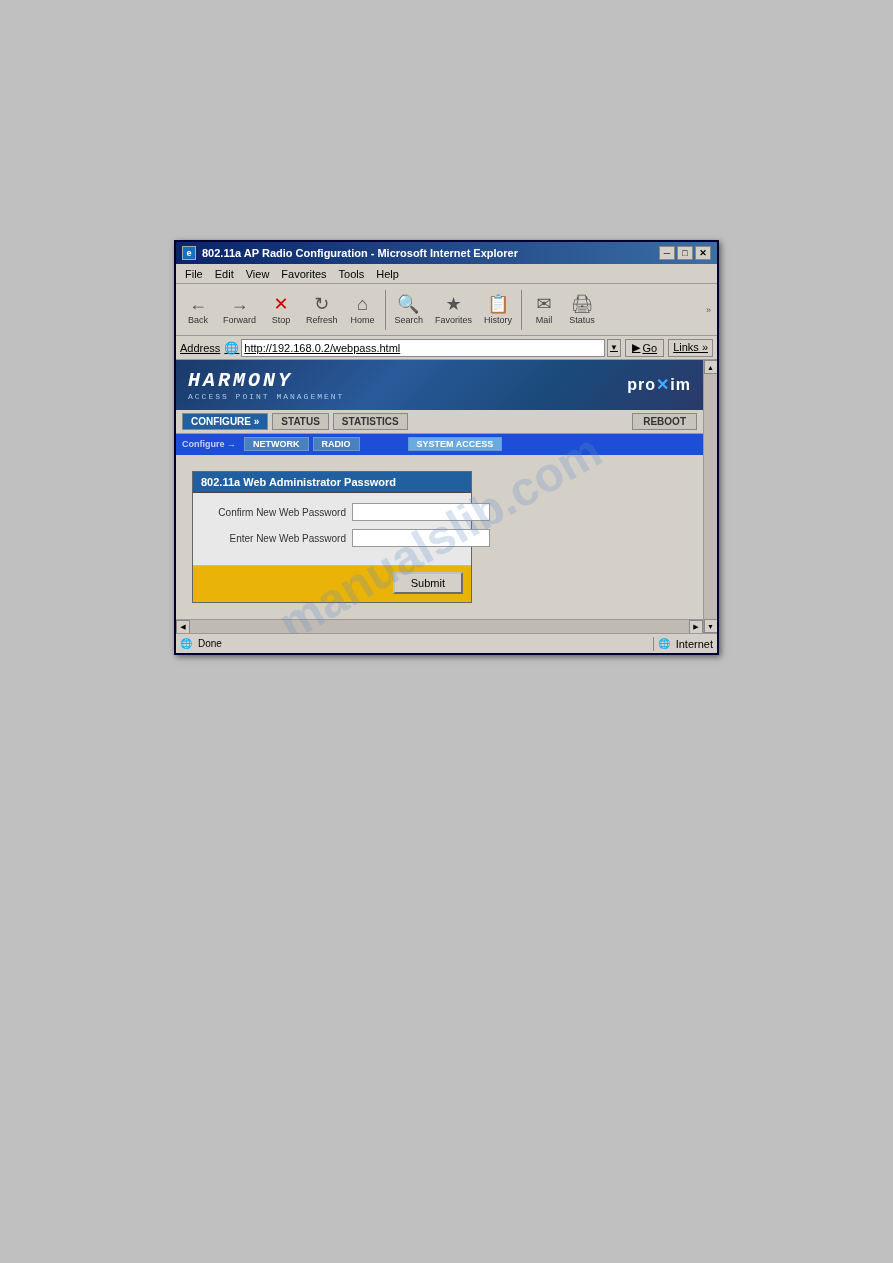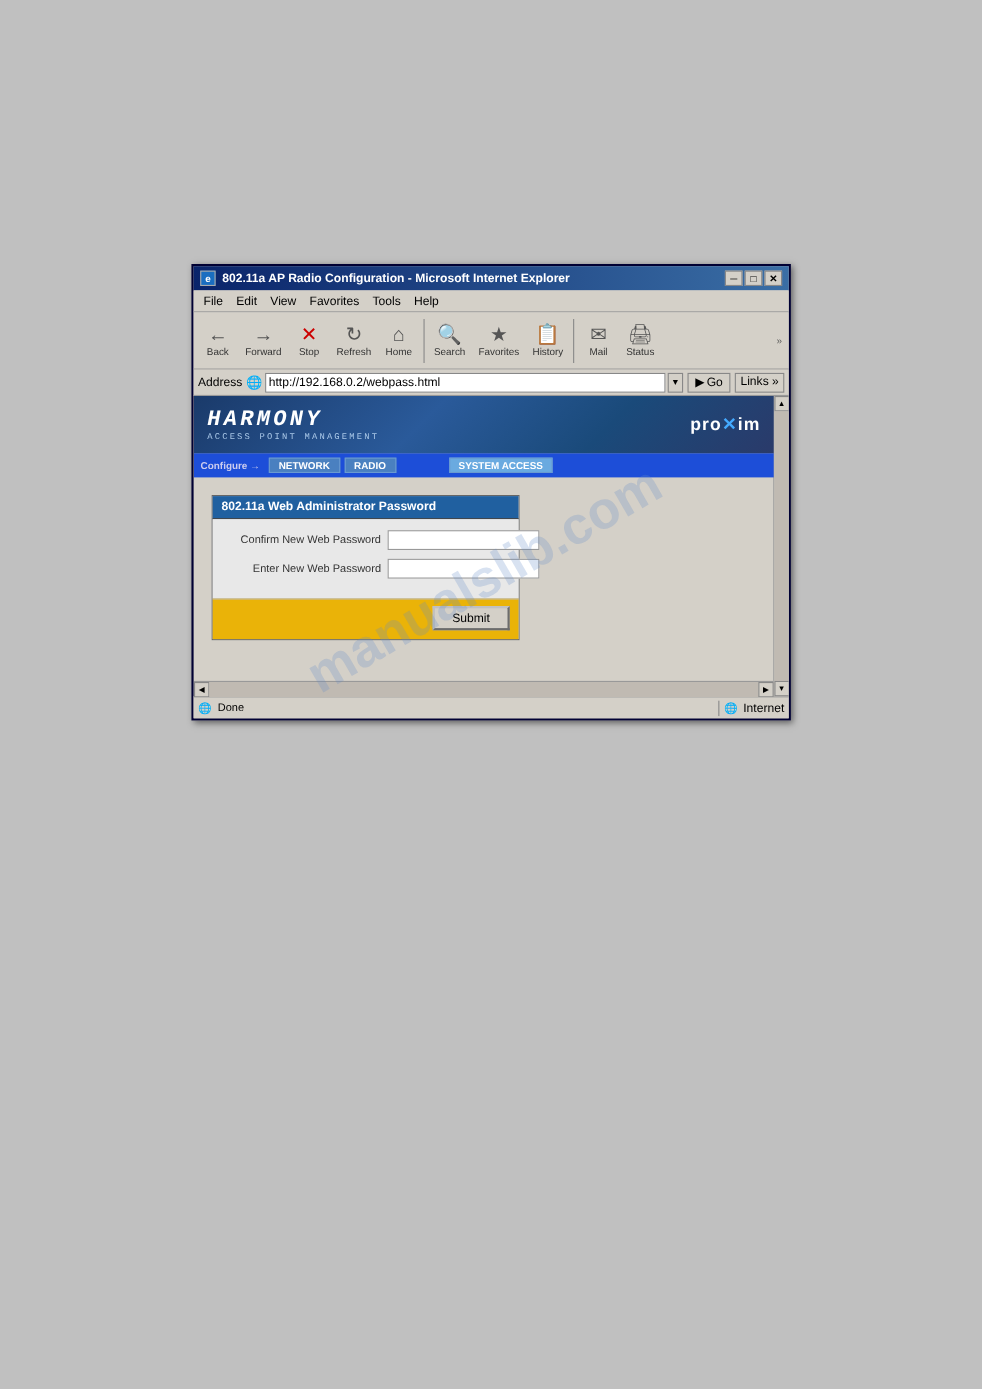--- a/index.html
+++ b/index.html
@@ -125,20 +125,21 @@
     }
     
     .address-bar {
       background: #d4d0c8;
       display: flex;
       align-items: center;
       padding: 2px 4px;
       gap: 4px;
       height: 24px;
       border-bottom: 1px solid #999;
+      text-decoration: underline;
     }
     .address-label {
       font-size: 11px;
       color: #000;
       white-space: nowrap;
     }
     .address-input-wrap {
       flex: 1;
       display: flex;
       align-items: center;
@@ -538,20 +539,26 @@
       <div class="proxim-header">
         <div class="harmony-text">
           <span class="harmony-brand">Harmony</span>
           <span class="harmony-sub">Access Point Management</span>
         </div>
         <div class="proxim-logo">
           pro<span>✕</span>im
         </div>
       </div>
 
+      <div class="nav-tabs-row">
+        <div class="nav-tab active">Configure »</div>
+        <div class="nav-tab">Status</div>
+        <div class="nav-tab">Statistics</div>
+        <div class="nav-tab-reboot">Reboot</div>
+      </div>
 
       <div class="sub-nav-row">
         <span class="sub-nav-label">Configure →</span>
         <div class="sub-nav-tab">Network</div>
         <div class="sub-nav-tab">Radio</div>
         <div class="sub-nav-tab active">System Access</div>
       </div>
 
       <div class="form-area" style="position:relative;">
         <div class="watermark">manualslib.com</div>

